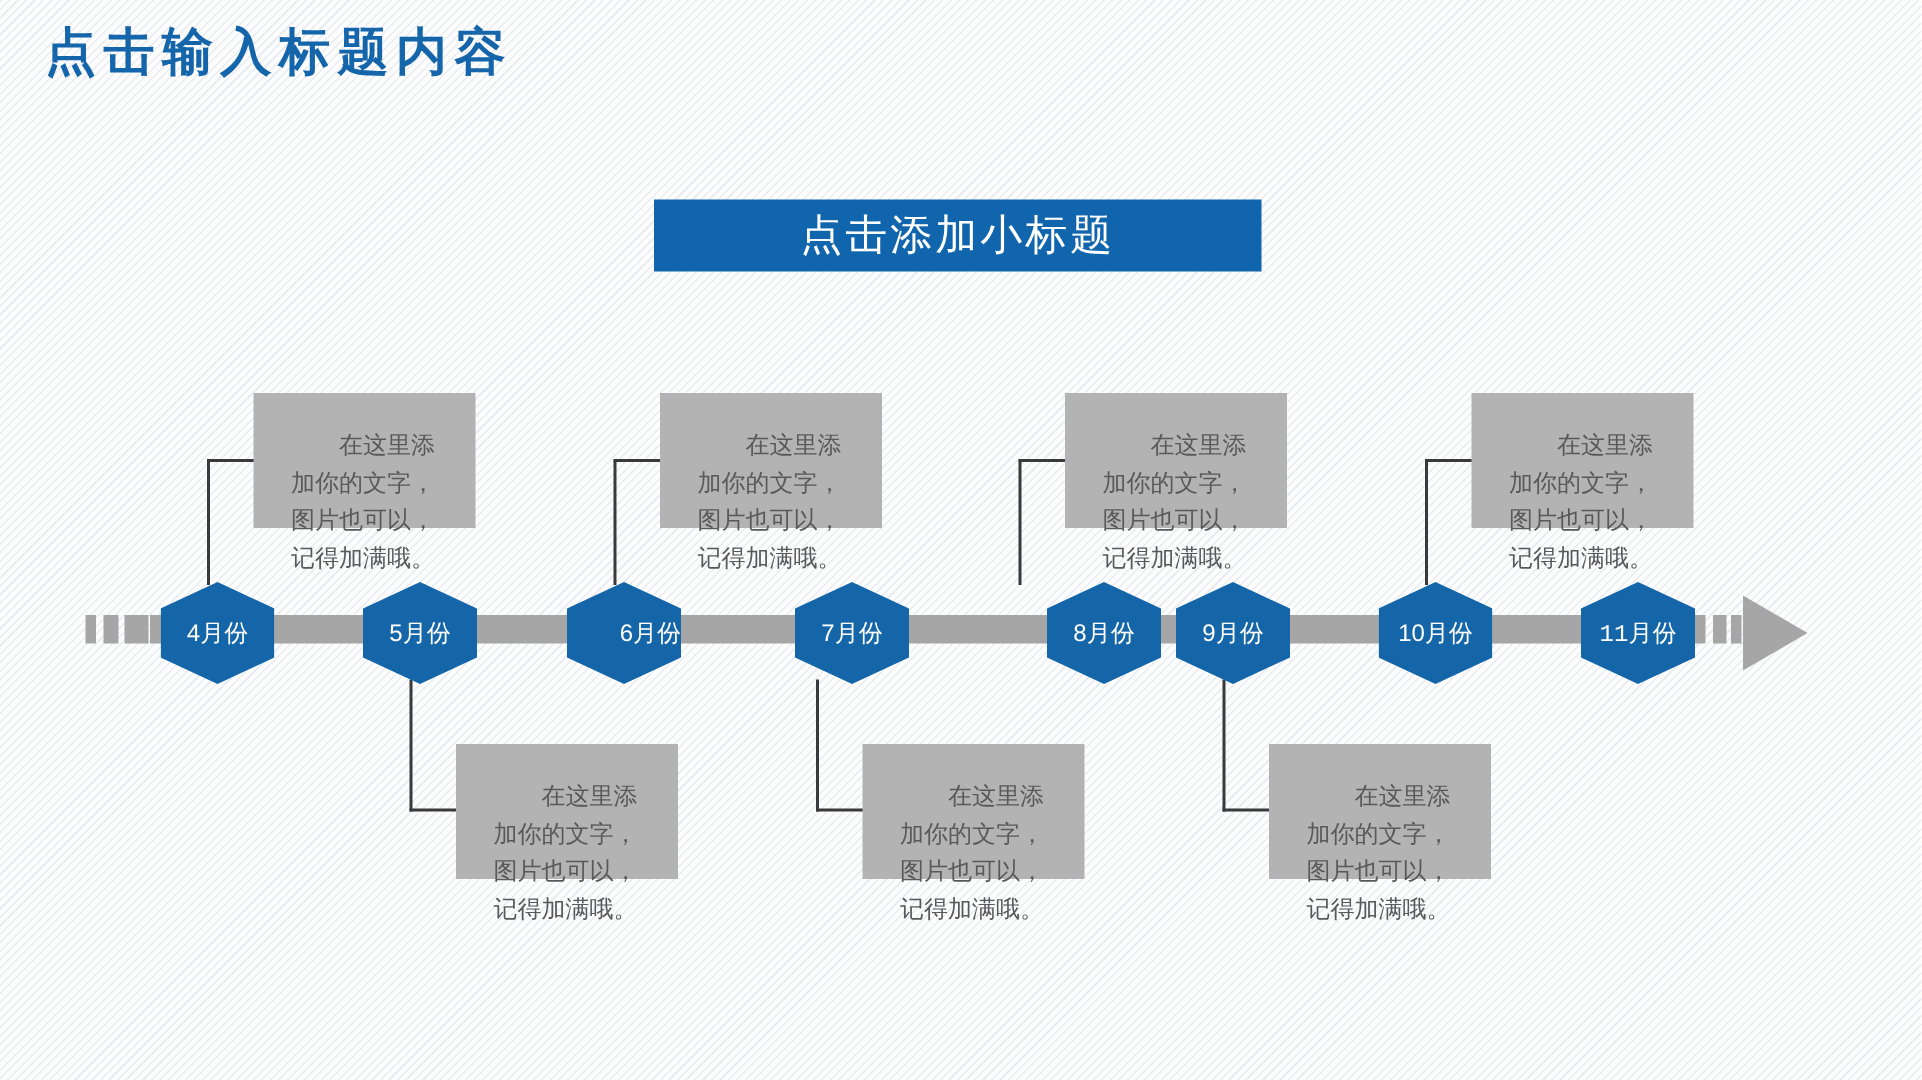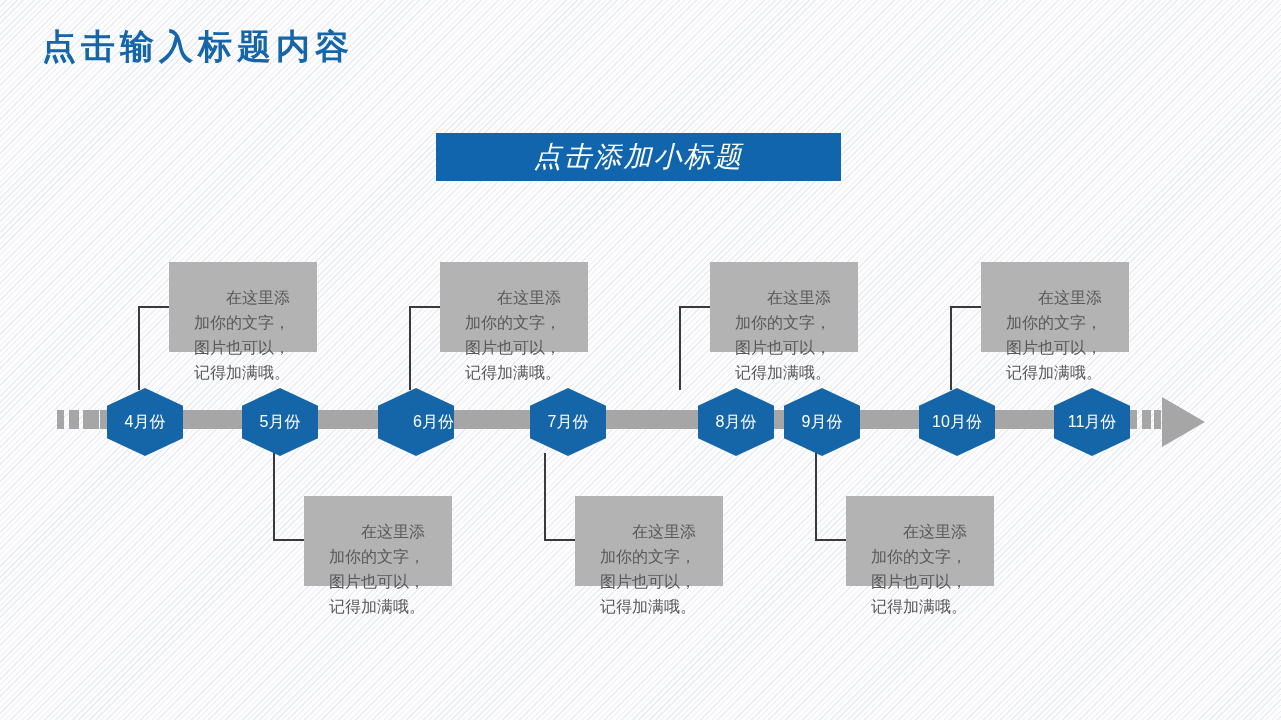--- a/index.html
+++ b/index.html
@@ -12,27 +12,27 @@
     --note-fg:#595959;
     --line:#3a3a3a;
   }
   .slide{
     position:relative;width:1281px;height:720px;overflow:hidden;
     font-family:"Liberation Sans","DejaVu Sans",sans-serif;
     background:#fdfdfe;
     background-image:repeating-linear-gradient(135deg,#e9edf3 0px,#e9edf3 1px,transparent 1px,transparent 4px);
   }
   .title{
-    position:absolute;left:30px;top:12px;margin:12px;
+    position:absolute;left:30px;top:12px;margin:0;
     font-size:34px;font-weight:700;letter-spacing:5px;color:var(--title-blue);
   }
   .banner{
     position:absolute;left:436px;top:133px;width:405px;height:48px;
     background:var(--banner-blue);color:#ffffff;font-size:28px;letter-spacing:2px;
-    display:flex;align-items:center;justify-content:center;font-style:italic;
+    display:flex;align-items:center;justify-content:center;
   }
   .bar{position:absolute;top:410px;height:19px;background:var(--gray);z-index:0;}
   .dash{position:absolute;top:410px;height:19px;background:var(--gray);z-index:0;}
   .arrow{
     position:absolute;left:1162px;top:397px;width:0;height:0;z-index:0;
     border-top:25px solid transparent;border-bottom:25px solid transparent;
     border-left:43px solid var(--gray);
   }
   .hex{
     position:absolute;top:388px;width:76px;height:68px;z-index:3;
@@ -116,17 +116,17 @@
         <p>在这里添加你的文字，图片也可以，记得加满哦。</p>
       </div>
       <div class="hex" style="left: 919px; text-align: center;">
         <span>10月份</span>
       </div>
       <div class="conn" style="width: 2px; left: 950px; top: 307px; height: 83px;"></div>
       <div class="conn" style="height: 2px; left: 950px; width: 32px; top: 306px;"></div>
       <div class="note" style="left: 981px; top: 262px;">
         <p>在这里添加你的文字，图片也可以，记得加满哦。</p>
       </div>
-      <div class="hex" style="left: 1054px;">
+      <div class="hex" style="left: 1054px; font-family: Liberation Mono, monospace;">
         <span>11月份</span>
       </div>
     </div>
 </div>
 
 </body></html>

